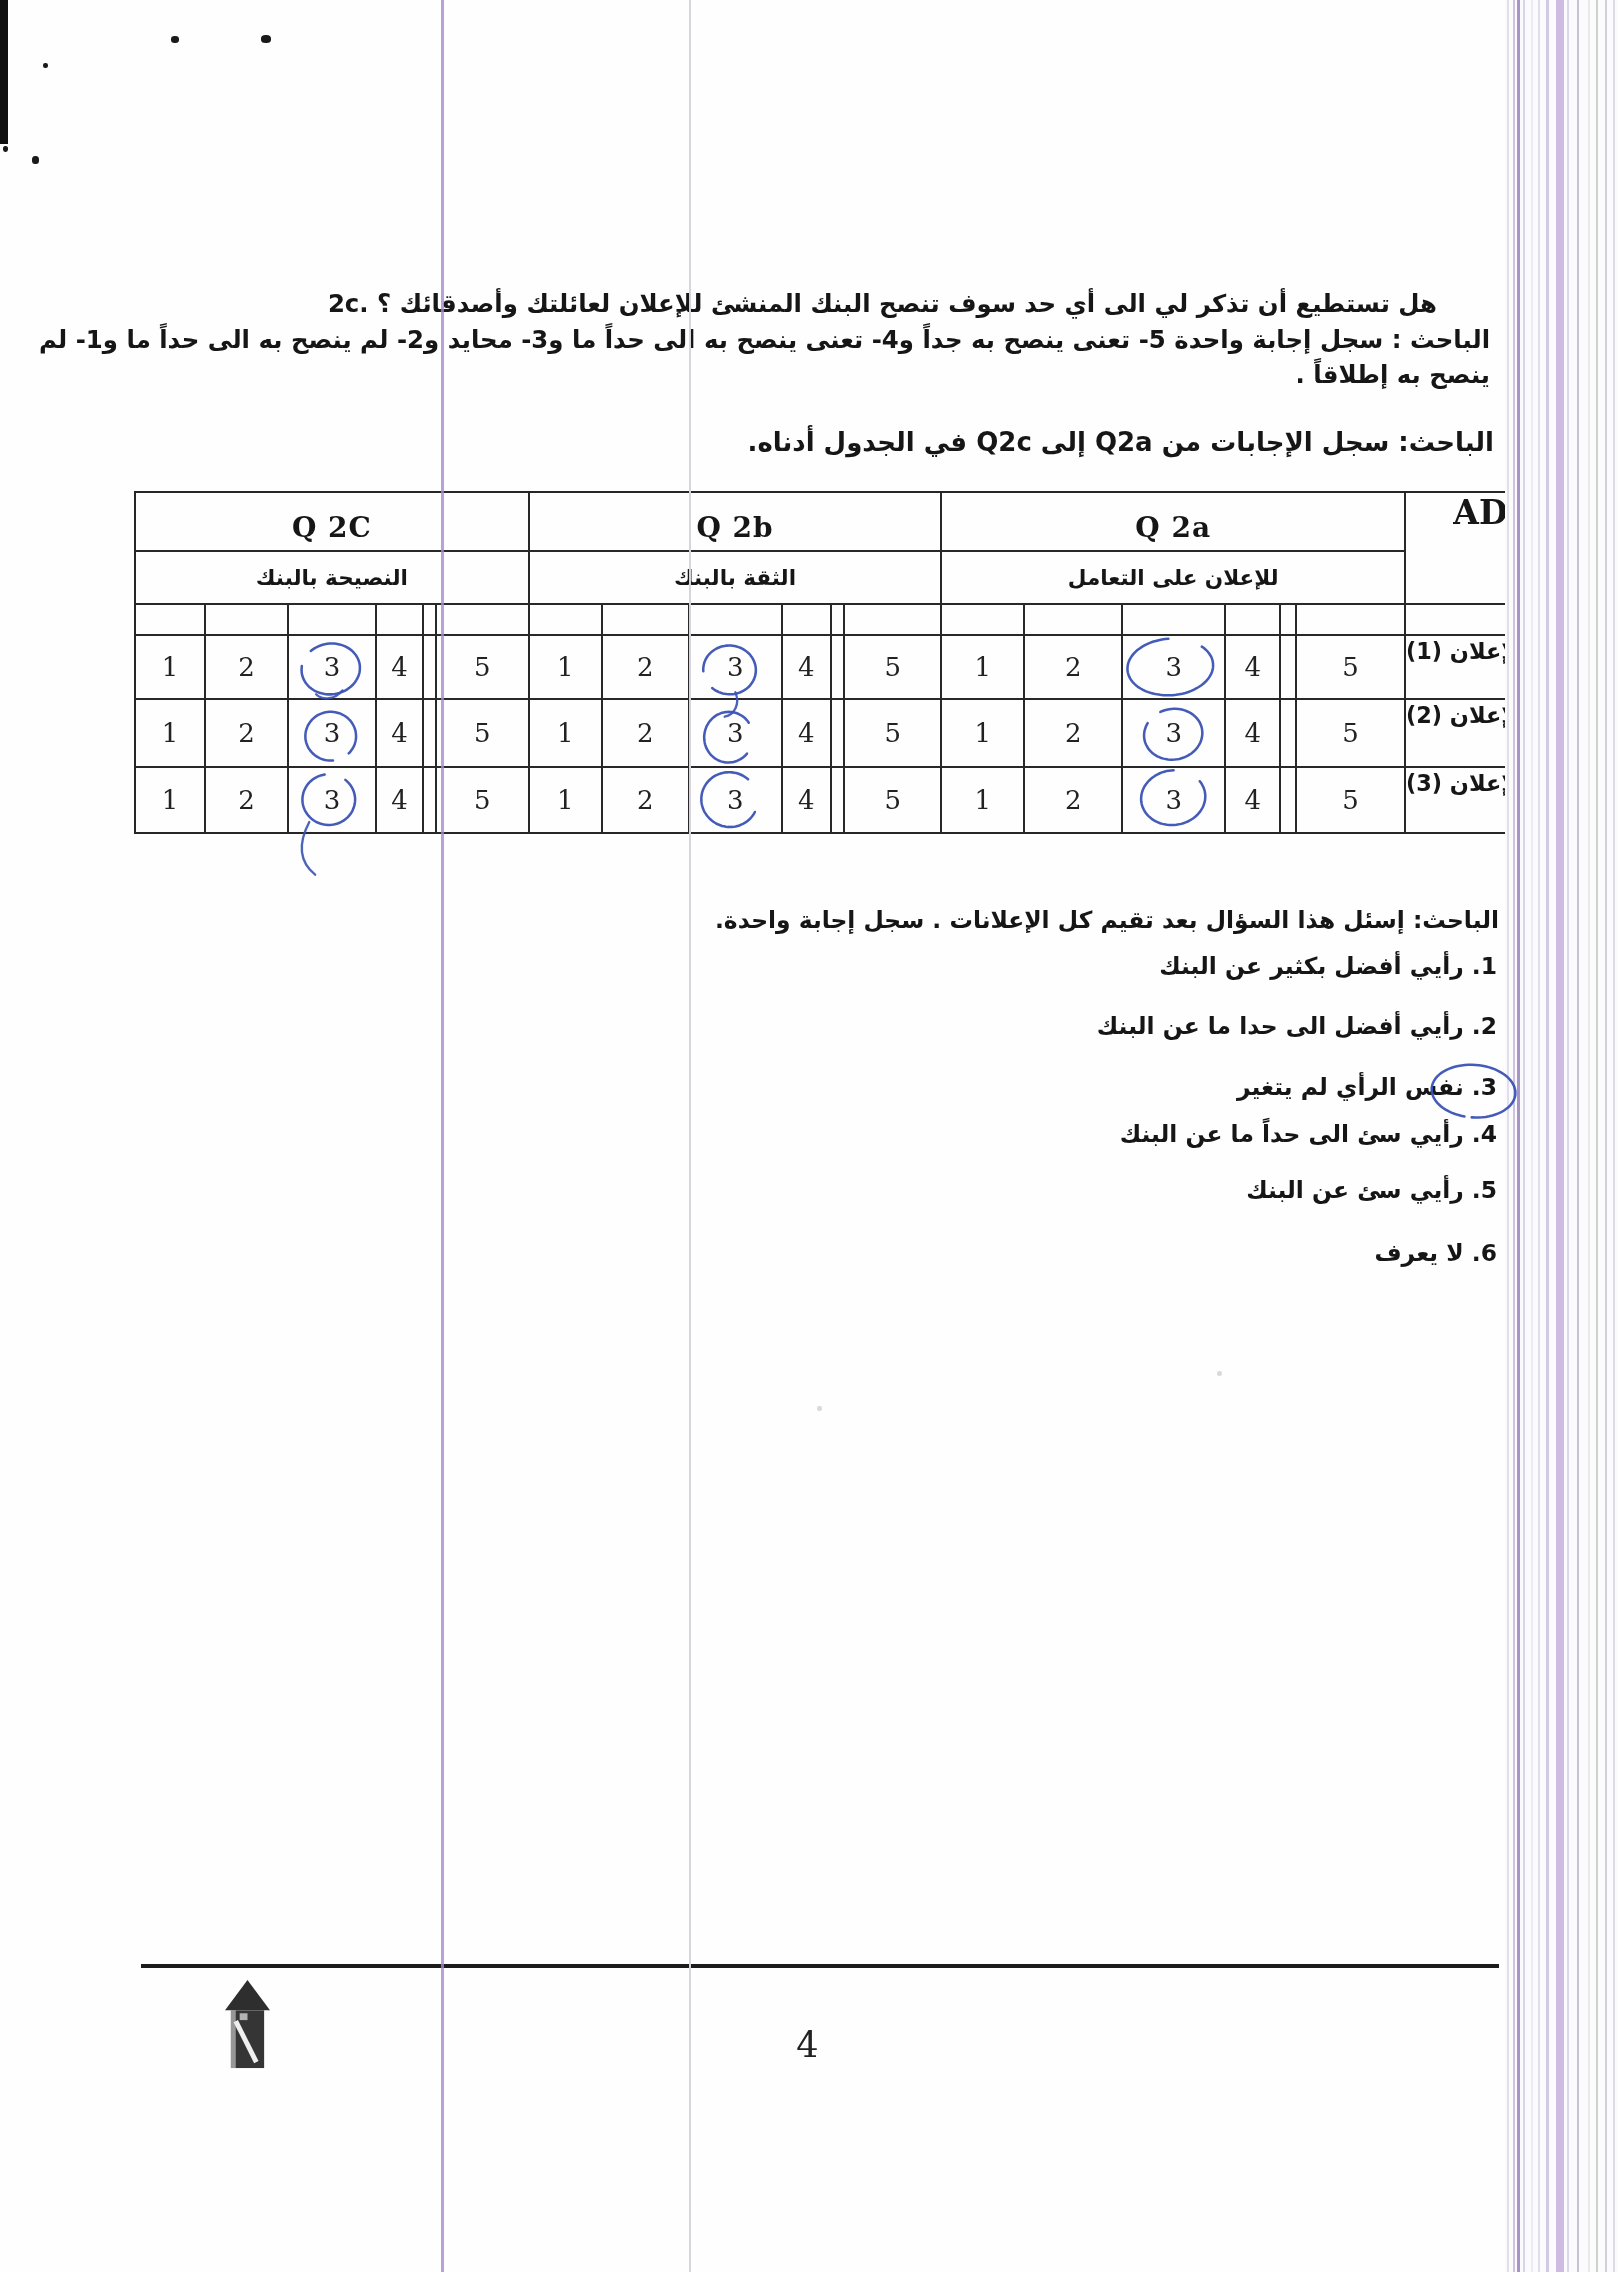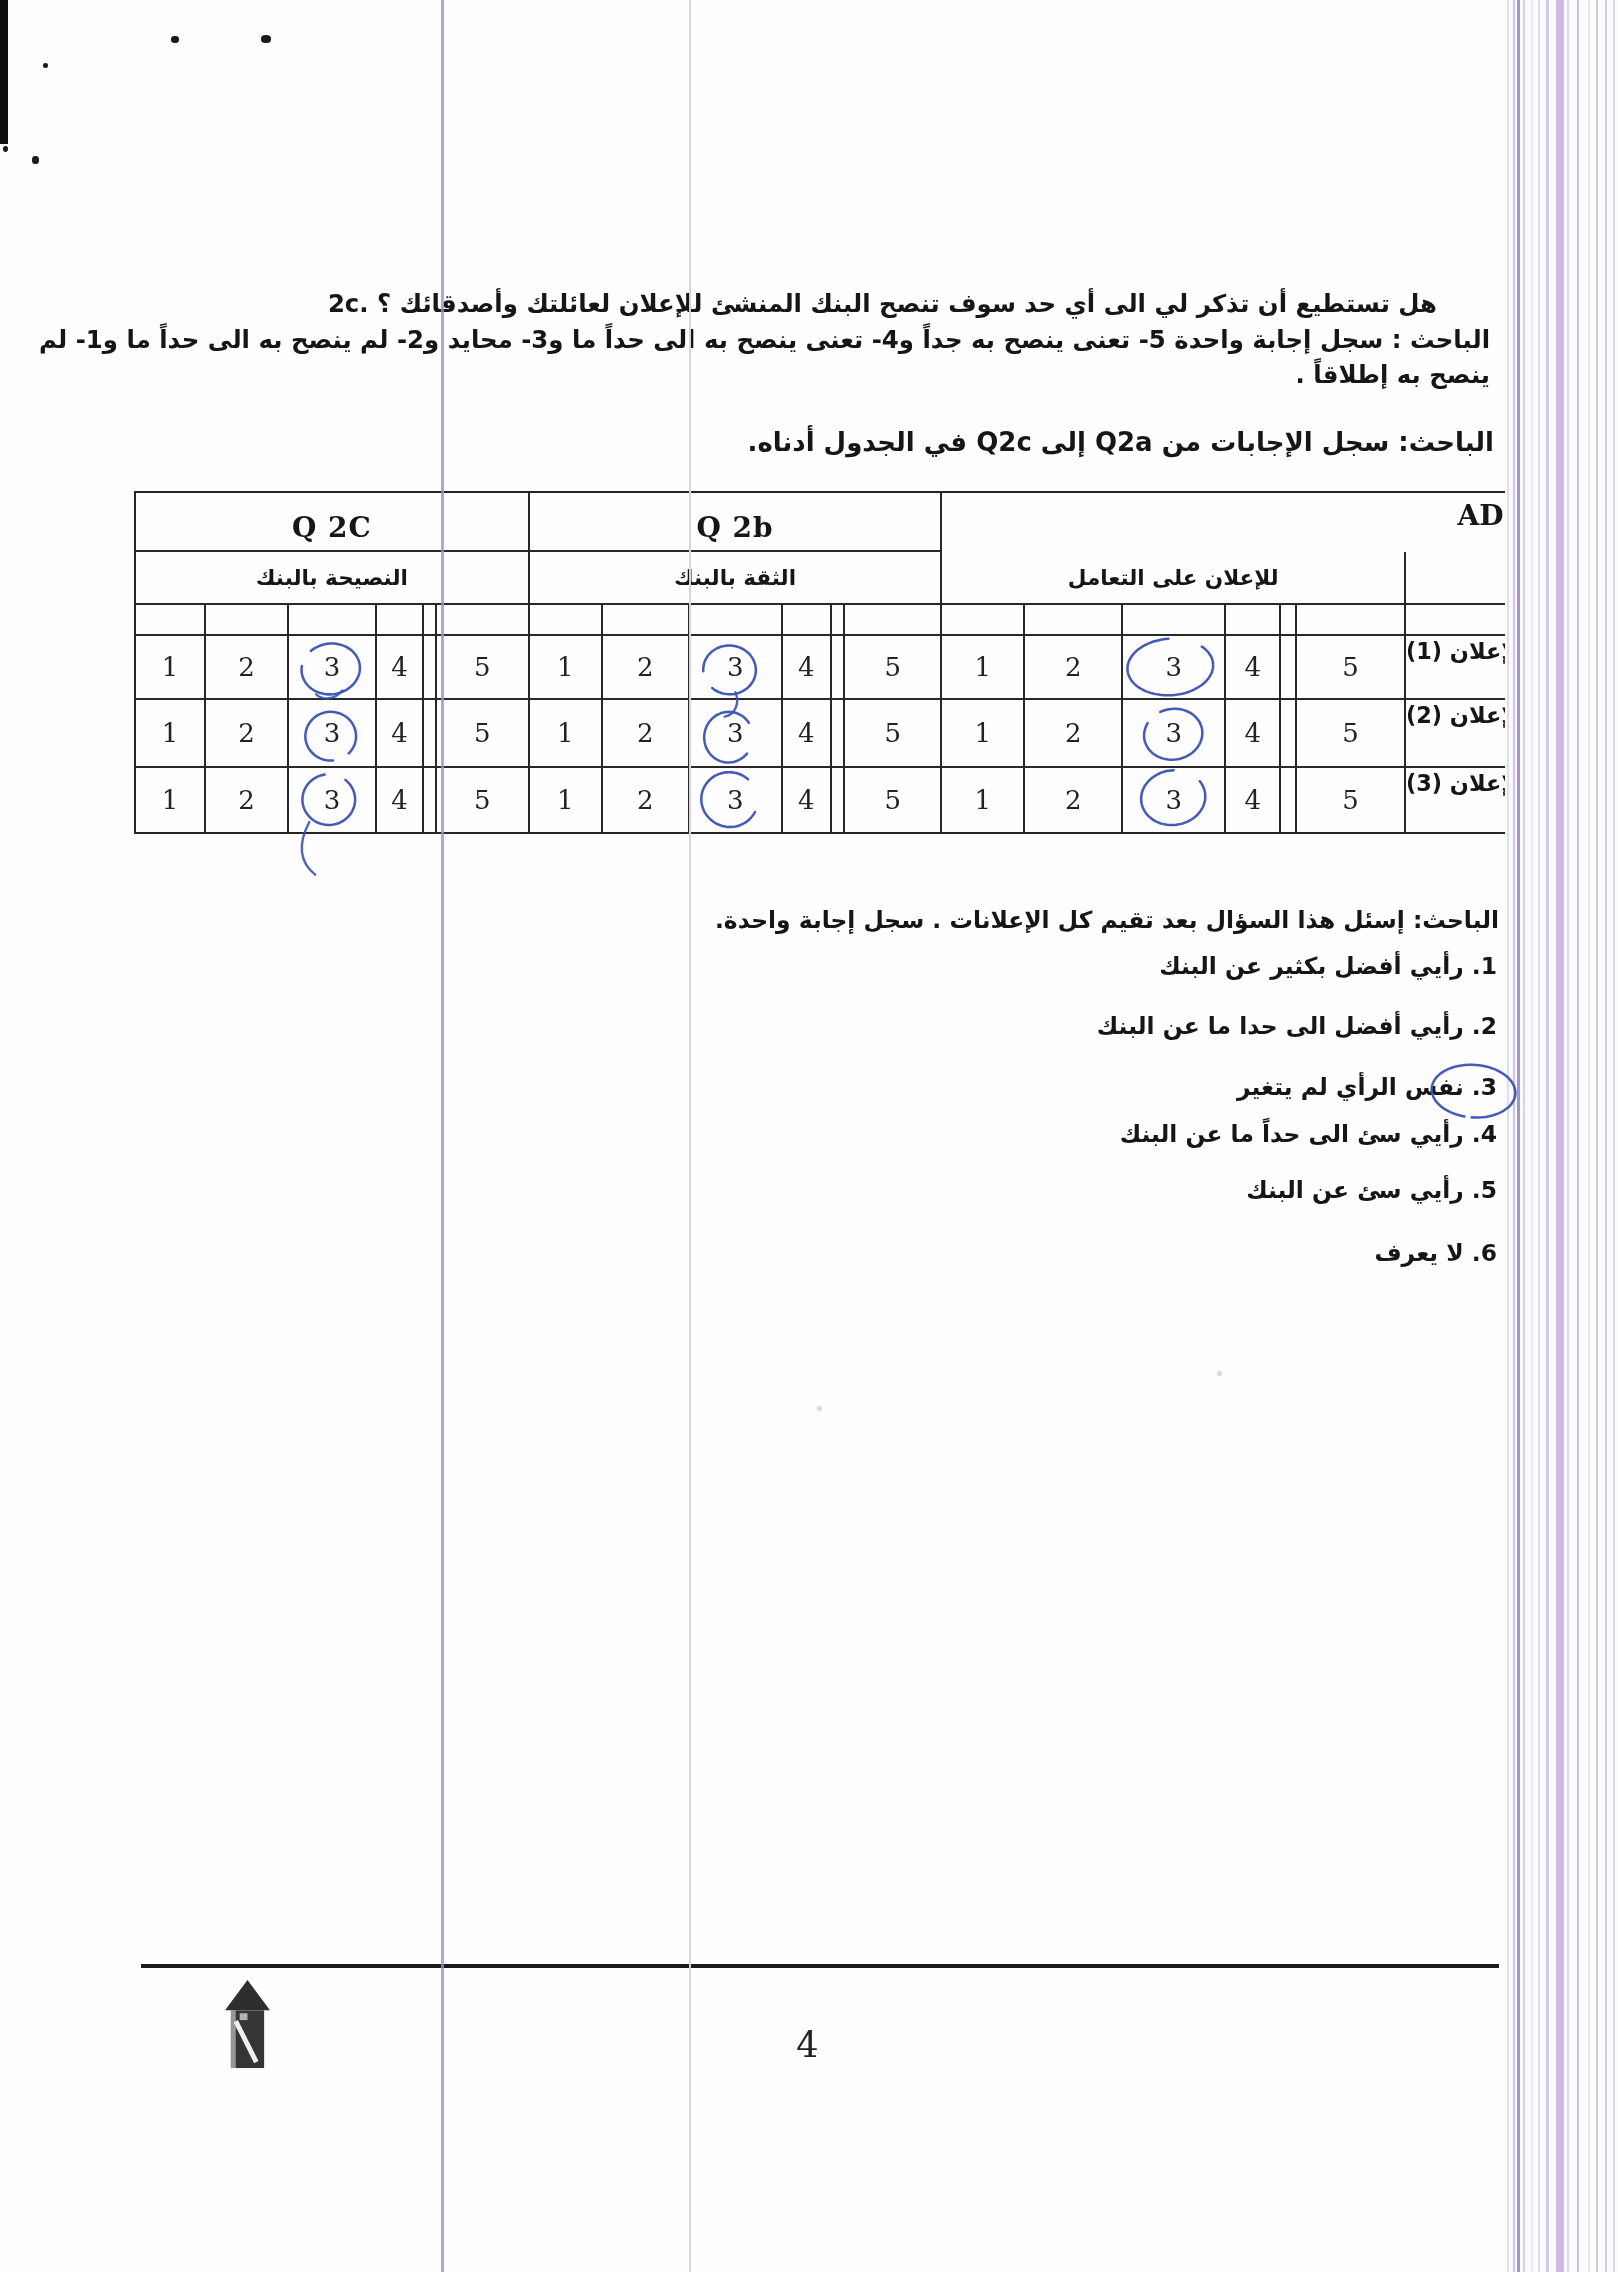--- a/index.html
+++ b/index.html
@@ -34,21 +34,21 @@
     box-sizing:border-box;
     border-right:2px solid #282828;border-bottom:2px solid #282828;
     display:flex;align-items:center;justify-content:center;
     overflow:visible;
   }
   .tc.last{border-right:none;}
   .tc.br3{border-right-width:2.9px;}
   .tc.bb3{border-bottom-width:2.9px;}
   .tc.bb0{border-bottom:none;}
   .qcode{font-family:"DejaVu Serif",serif;font-size:28px;font-weight:bold;align-items:flex-end;padding-bottom:5.9px;letter-spacing:1px;}
-  .adhead{font-family:"DejaVu Serif",serif;font-size:28px;font-weight:bold;align-items:flex-start;padding-top:6px;}
+  .adhead{font-family:"DejaVu Serif",serif;font-size:33px;font-weight:bold;align-items:flex-start;padding-top:0;}
   .glabel{font-size:21.5px;font-weight:bold;}
   .numcell{font-family:"DejaVu Serif",serif;font-size:26px;color:#222;}
   .rowlabel{font-size:22.4px;font-weight:bold;align-items:flex-start;justify-content:flex-end;padding:2px 7.8px 0 0;}
   
   .footer-rule{position:absolute;left:141px;top:1964px;width:1358px;height:3.9px;background:#1c1c1c;}
   .pagenum{position:absolute;left:780px;top:2025px;width:55px;text-align:center;
            font-family:"DejaVu Serif",serif;font-size:35px;color:#222;}
   .logo{position:absolute;left:224px;top:1980px;}
   
   .pen-overlay{position:absolute;left:0;top:0;width:1619px;height:2272px;pointer-events:none;}
@@ -70,20 +70,21 @@
 
   <div class="qline rtl z2" style="right:182px;top:289px;">2c. هل تستطيع أن تذكر لي الى أي حد سوف تنصح البنك المنشئ للإعلان لعائلتك وأصدقائك ؟</div>
   <div class="qline rtl z2" style="right:129px;top:325px;">الباحث : سجل إجابة واحدة  5- تعنى ينصح به جداً و4- تعنى ينصح به الى حداً ما و3- محايد و2- لم ينصح به الى حداً ما و1-  لم</div>
   <div class="qline rtl z2" style="right:129px;top:360px;">ينصح به إطلاقاً .</div>
 
   <div class="note rtl z2" style="right:125px;top:427px;margin-left:22px;">الباحث: سجل الإجابات من Q2a  إلى  Q2c في الجدول أدناه.</div>
 
   <div class="ratings z2" id="ratings-table">
       <div class="tc qcode bb3 br3" style="grid-area: 1 / 1 / auto / span 6;">Q 2C</div>
       <div class="tc qcode bb3 br3" style="grid-area: 1 / 7 / auto / span 6;">Q 2b</div>
+      <div class="tc qcode bb3 br3" style="grid-area: 1 / 13 / auto / span 6;">Q 2a</div>
       <div class="tc adhead bb3 last" style="grid-area: 1 / 19 / span 2;">AD</div>
       <div class="tc glabel br3" dir="rtl" style="grid-area: 2 / 1 / auto / span 6;">النصيحة بالبنك</div>
       <div class="tc glabel br3" dir="rtl" style="grid-area: 2 / 7 / auto / span 6;">الثقة بالبنك</div>
       <div class="tc glabel br3" dir="rtl" style="grid-area: 2 / 13 / auto / span 6;">للإعلان على التعامل</div>
       <div class="tc bb3" style="grid-area: 3 / 1;"></div>
       <div class="tc bb3" style="grid-area: 3 / 2;"></div>
       <div class="tc bb3" style="grid-area: 3 / 3;"></div>
       <div class="tc bb3" style="grid-area: 3 / 4;"></div>
       <div class="tc bb3" style="grid-area: 3 / 5;"></div>
       <div class="tc bb3 br3" style="grid-area: 3 / 6;"></div>

